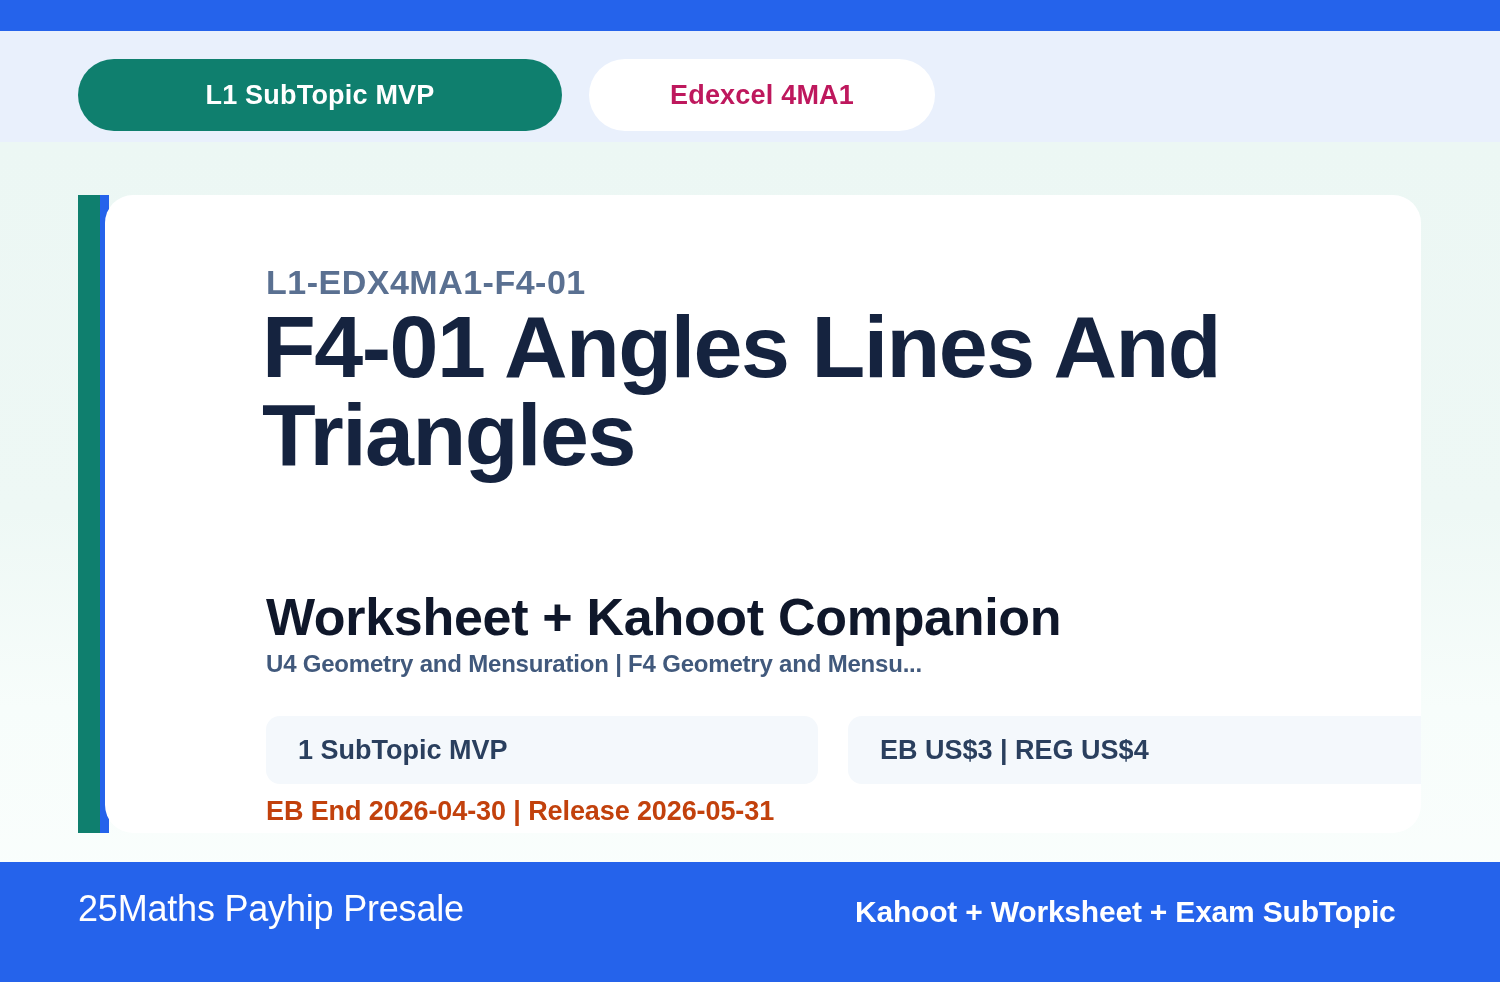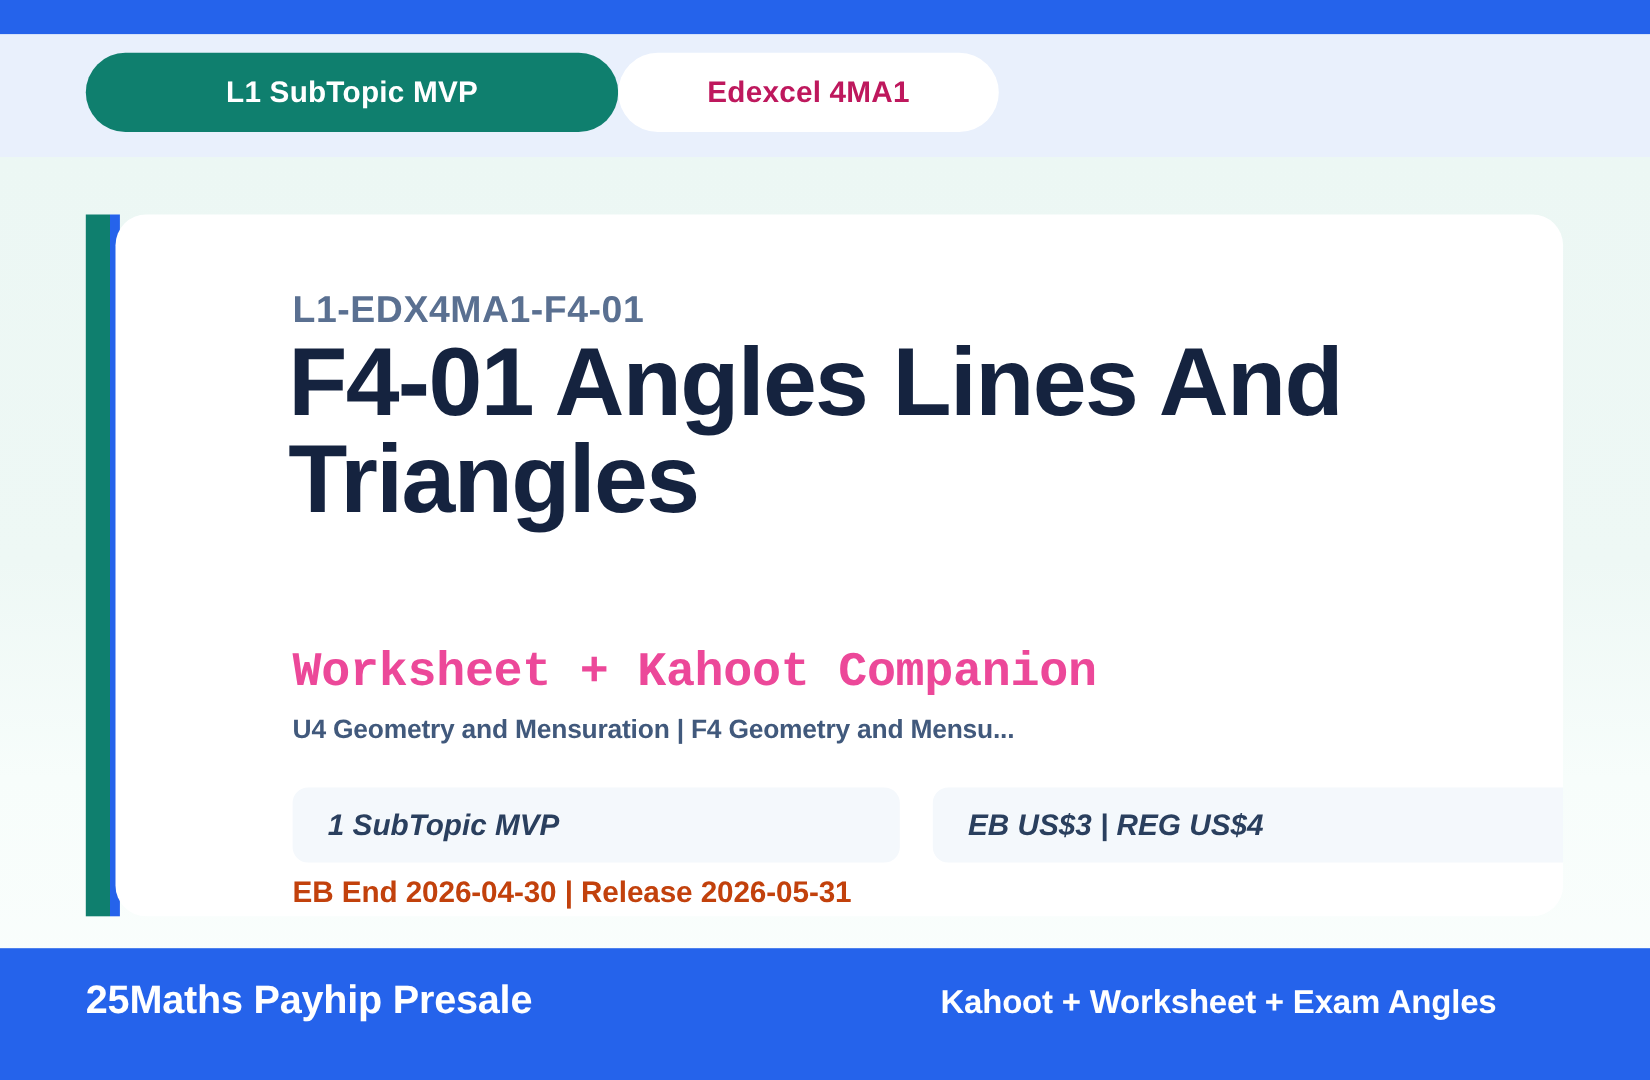--- a/index.html
+++ b/index.html
@@ -26,25 +26,26 @@
     left: 0; top: 0;
     width: 1500px;
     height: 31px;
     background: #2563eb;
   }
 
   
   .tag-row {
     position: absolute;
     left: 78px;
-    top: 48px;
+    top: 59px;
     width: 1344px;
     height: 72px;
     display: flex;
     align-items: center;
+    gap: 27px;
   }
 
   .pill {
     height: 72px;
     border-radius: 40px;
     display: flex;
     align-items: center;
     justify-content: center;
     font-size: 27px;
     font-weight: bold;
@@ -133,26 +134,25 @@
     font-weight: bold;
     line-height: 1.0;
     letter-spacing: -1.5px;
     color: #15233f;
   }
 
   .subtitle {
     position: absolute;
     left: 0;
     top: 392px;
-    font-size: 44px;
+    font-size: 52px;
     font-weight: bold;
     letter-spacing: -0.3px;
-    color: #ec4899;
-    white-space: nowrap;
-    font-family: Liberation Mono, monospace;
+    color: #0f172a;
+    white-space: nowrap;
   }
 
   .pathline {
     position: absolute;
     left: 0;
     top: 455px;
     font-size: 24px;
     font-weight: bold;
     letter-spacing: -0.2px;
     color: #41597c;
@@ -174,21 +174,20 @@
     height: 68px;
     background: #f4f8fc;
     border-radius: 14px;
     display: flex;
     align-items: center;
     padding-left: 32px;
     font-size: 27px;
     font-weight: bold;
     color: #2a3f5e;
     white-space: nowrap;
-    font-style: italic;
   }
 
   .chip-a { width: 552px; }
   .chip-b { width: 603px; }
 
   .dateline {
     position: absolute;
     left: 0;
     top: 601px;
     font-size: 27px;
@@ -206,21 +205,21 @@
     width: 1500px;
     height: 120px;
     background: #2563eb;
   }
 
   .footer-left {
     position: absolute;
     left: 78px;
     top: 26px;
     font-size: 36px;
-    font-weight: bold;
+    font-weight: normal;
     letter-spacing: -0.2px;
     color: #ffffff;
     white-space: nowrap;
   }
 
   .footer-right {
     position: absolute;
     left: 855px;
     top: 33px;
     font-size: 30px;
@@ -263,16 +262,16 @@
         </div>
 
         <div class="dateline">EB End 2026-04-30 | Release 2026-05-31</div>
 
       </div>
     </div>
   </div>
 
   <div class="footer">
     <div class="footer-left">25Maths Payhip Presale</div>
-    <div class="footer-right">Kahoot + Worksheet + Exam Angles</div>
+    <div class="footer-right">Kahoot + Worksheet + Exam SubTopic</div>
   </div>
 
 </div>
 
 </body></html>

